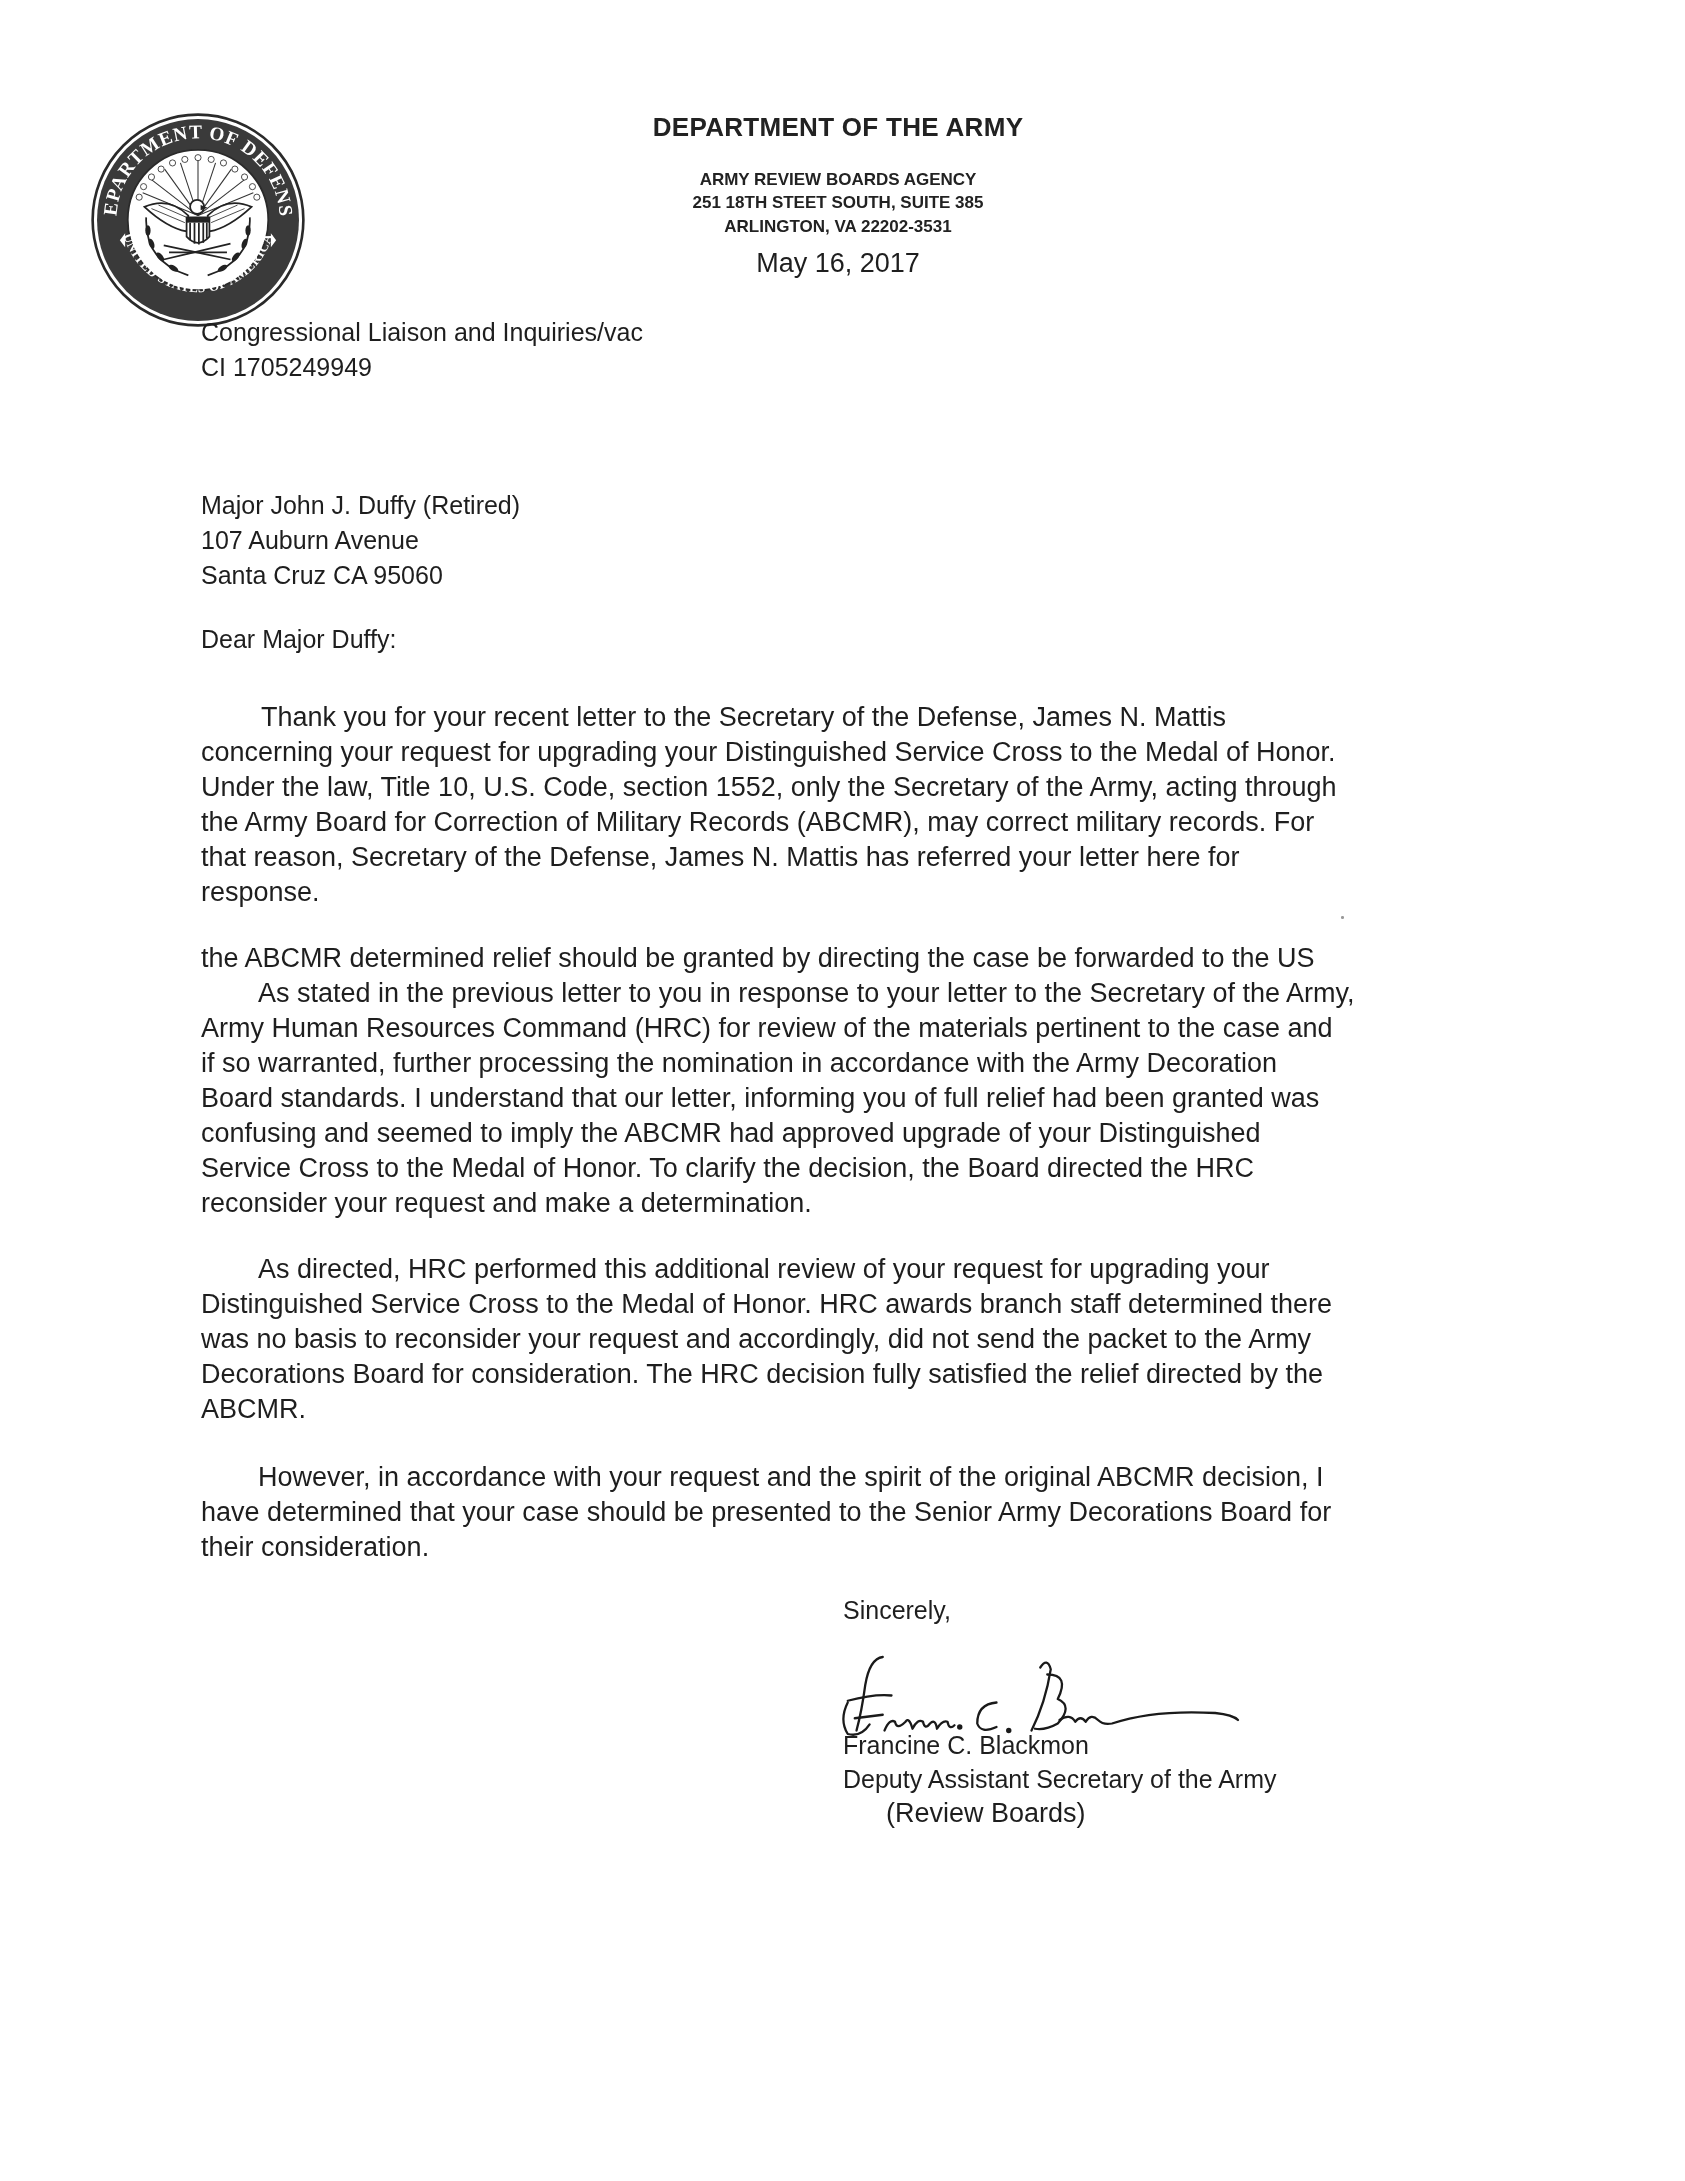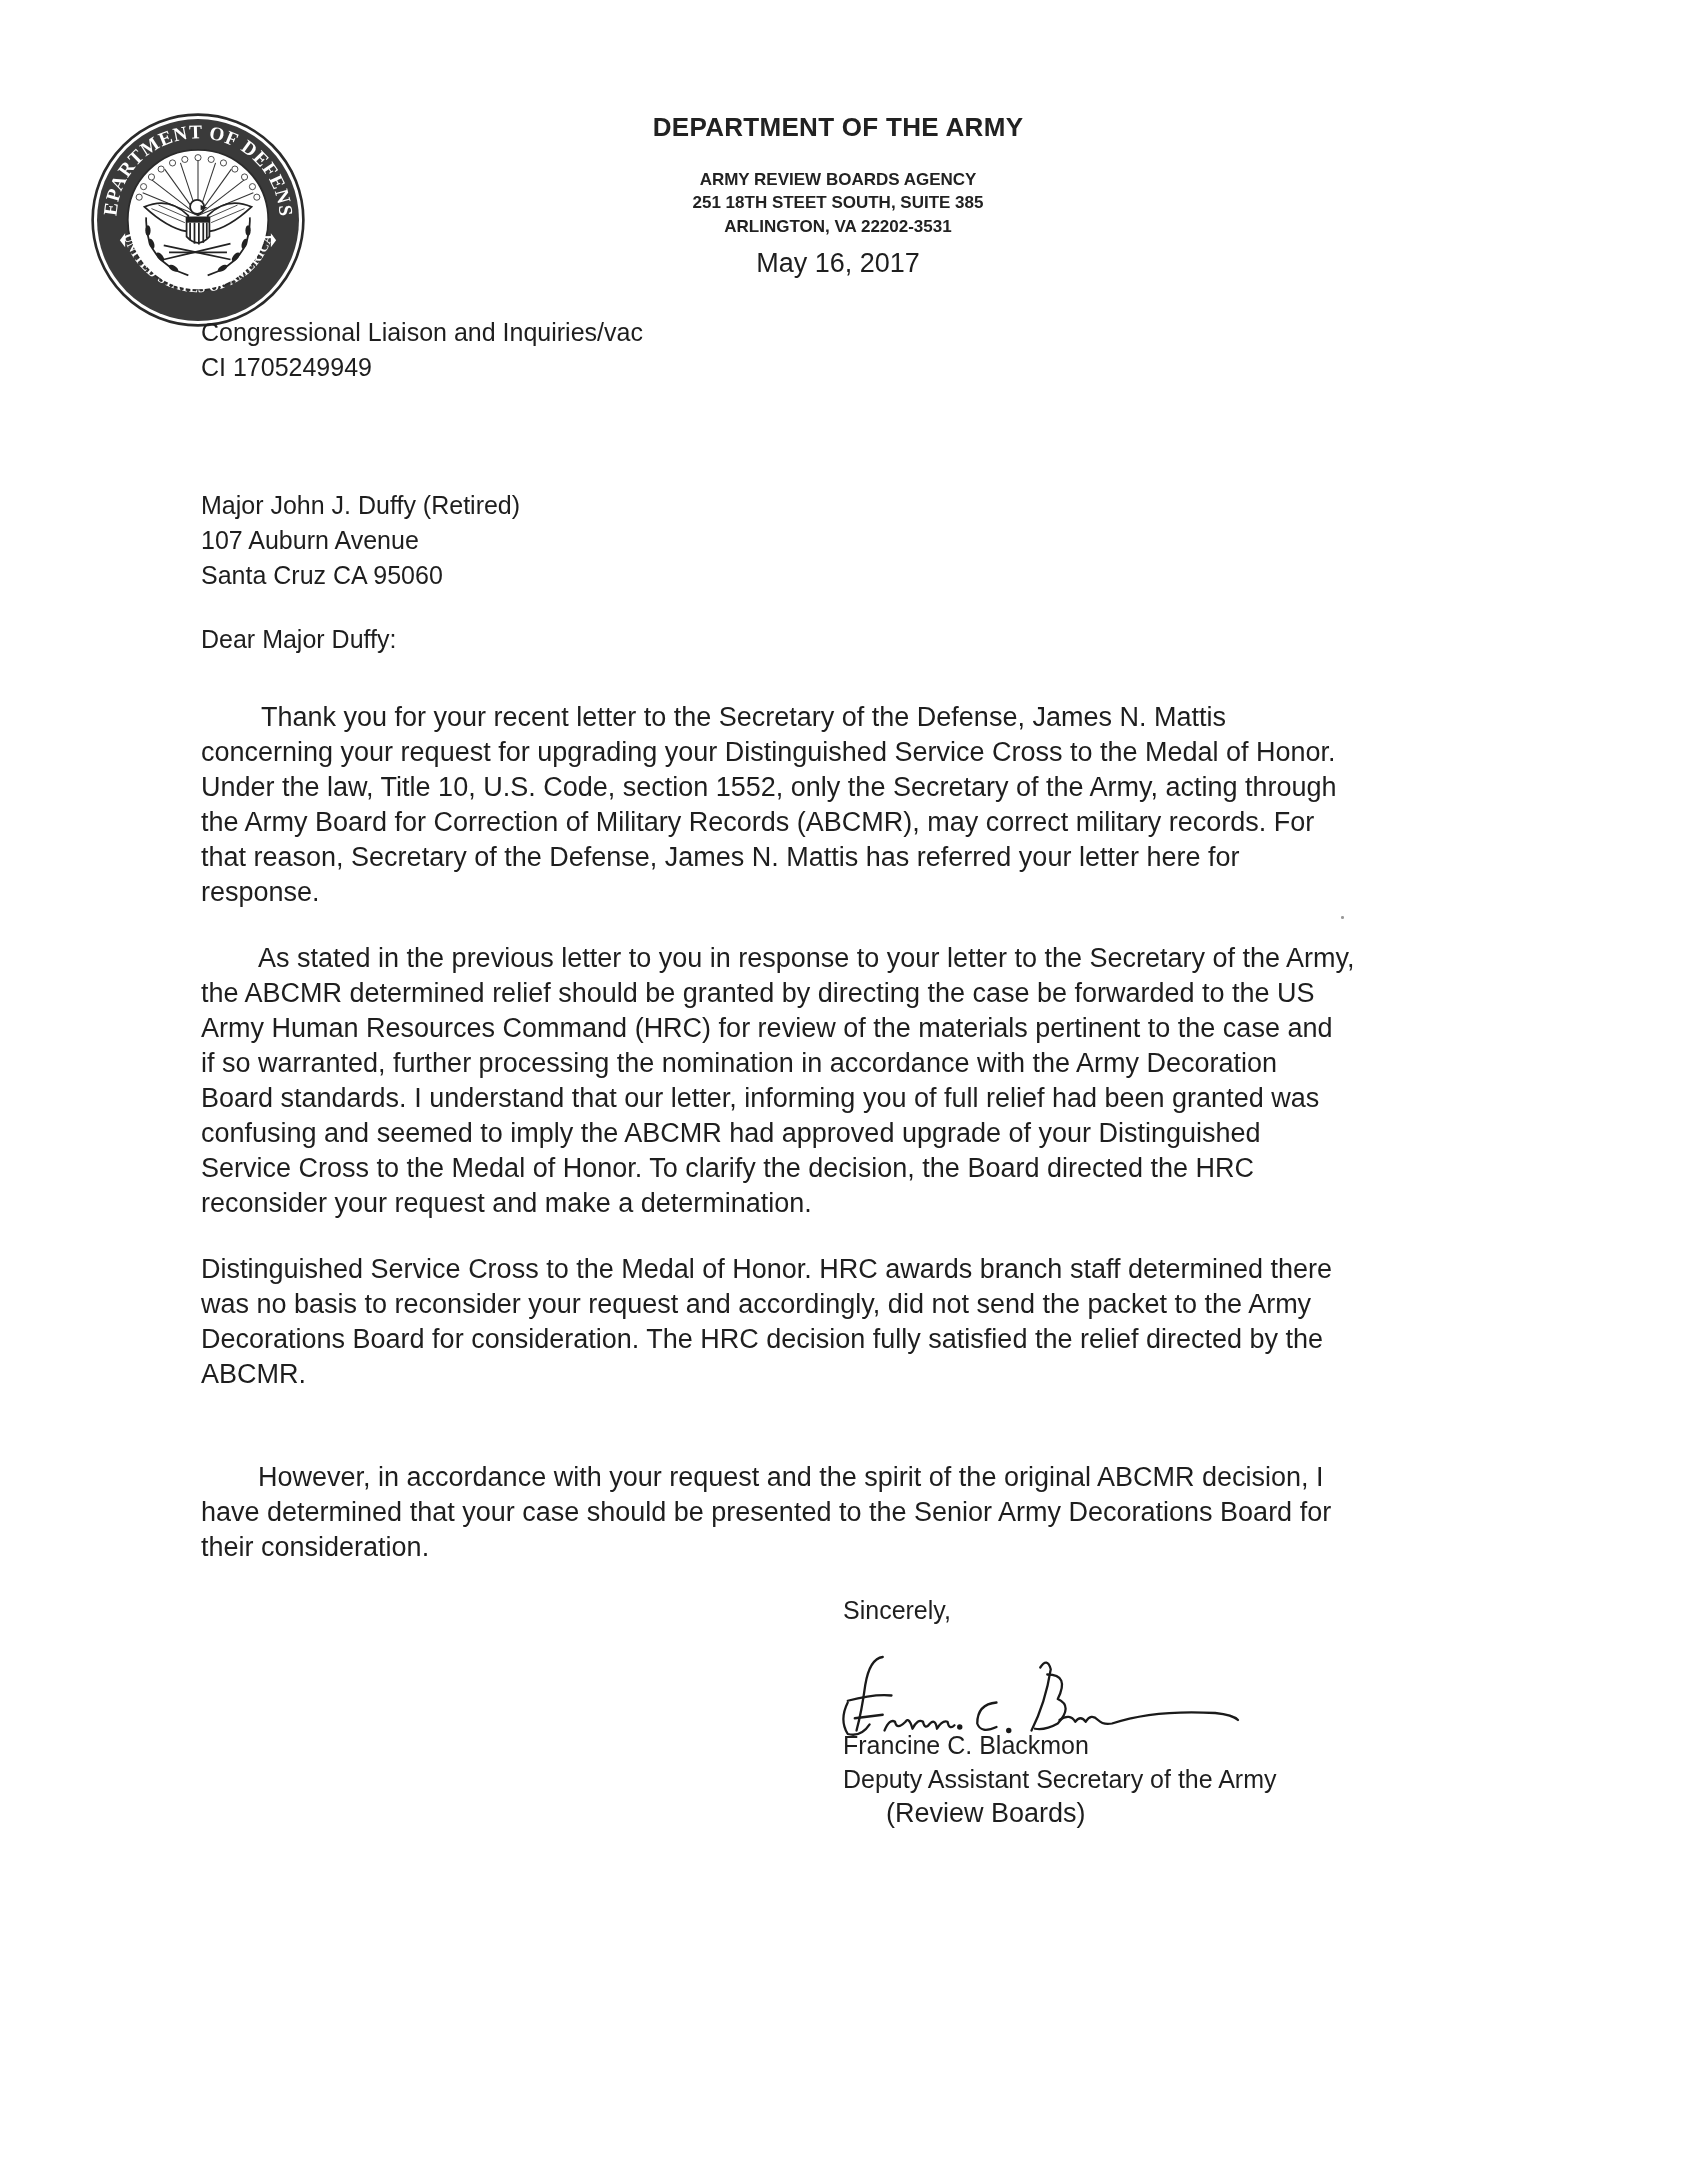--- a/index.html
+++ b/index.html
@@ -153,31 +153,32 @@
   <span class="line" style="text-indent:0">concerning your request for upgrading your Distinguished Service Cross to the Medal of Honor.</span>
   <span class="line" style="text-indent:0">Under the law, Title 10, U.S. Code, section 1552, only the Secretary of the Army, acting through</span>
   <span class="line" style="text-indent:0">the Army Board for Correction of Military Records (ABCMR), may correct military records.  For</span>
   <span class="line" style="text-indent:0">that reason, Secretary of the Defense, James N. Mattis has referred your letter here for</span>
   <span class="line" style="text-indent:0">response.</span>
 </div>
 
 <div class="abs speck" style="left:1341px; top:916px;"></div>
 
 <div class="abs para p2">
+  <span class="line" style="text-indent:0">the ABCMR determined relief should be granted by directing the case be forwarded to the US</span>
   <span class="line">As stated in the previous letter to you in response to your letter to the Secretary of the Army,</span>
-  <span class="line" style="text-indent:0">the ABCMR determined relief should be granted by directing the case be forwarded to the US</span>
   <span class="line" style="text-indent:0">Army Human Resources Command (HRC) for review of the materials pertinent to the case and</span>
   <span class="line" style="text-indent:0">if so warranted, further processing the nomination in accordance with the Army Decoration</span>
   <span class="line" style="text-indent:0">Board standards.  I understand that our letter, informing you of full relief had been granted was</span>
   <span class="line" style="text-indent:0">confusing and seemed to imply the ABCMR had approved upgrade of your Distinguished</span>
   <span class="line" style="text-indent:0">Service Cross to the Medal of Honor.  To clarify the decision, the Board directed the HRC</span>
   <span class="line" style="text-indent:0">reconsider your request and make a determination.</span>
 </div>
 
 <div class="abs para p3">
+  <span class="line">As directed, HRC performed this additional review of your request for upgrading your</span>
   <span class="line" style="text-indent:0">Distinguished Service Cross to the Medal of Honor.  HRC awards branch staff determined there</span>
   <span class="line" style="text-indent:0">was no basis to reconsider your request and accordingly, did not send the packet to the Army</span>
   <span class="line" style="text-indent:0">Decorations Board for consideration.  The HRC decision fully satisfied the relief directed by the</span>
   <span class="line" style="text-indent:0">ABCMR.</span>
 </div>
 
 <div class="abs para p4">
   <span class="line">However, in accordance with your request and the spirit of the original ABCMR decision, I</span>
   <span class="line" style="text-indent:0">have determined that your case should be presented to the Senior Army Decorations Board for</span>
   <span class="line" style="text-indent:0">their consideration.</span>

